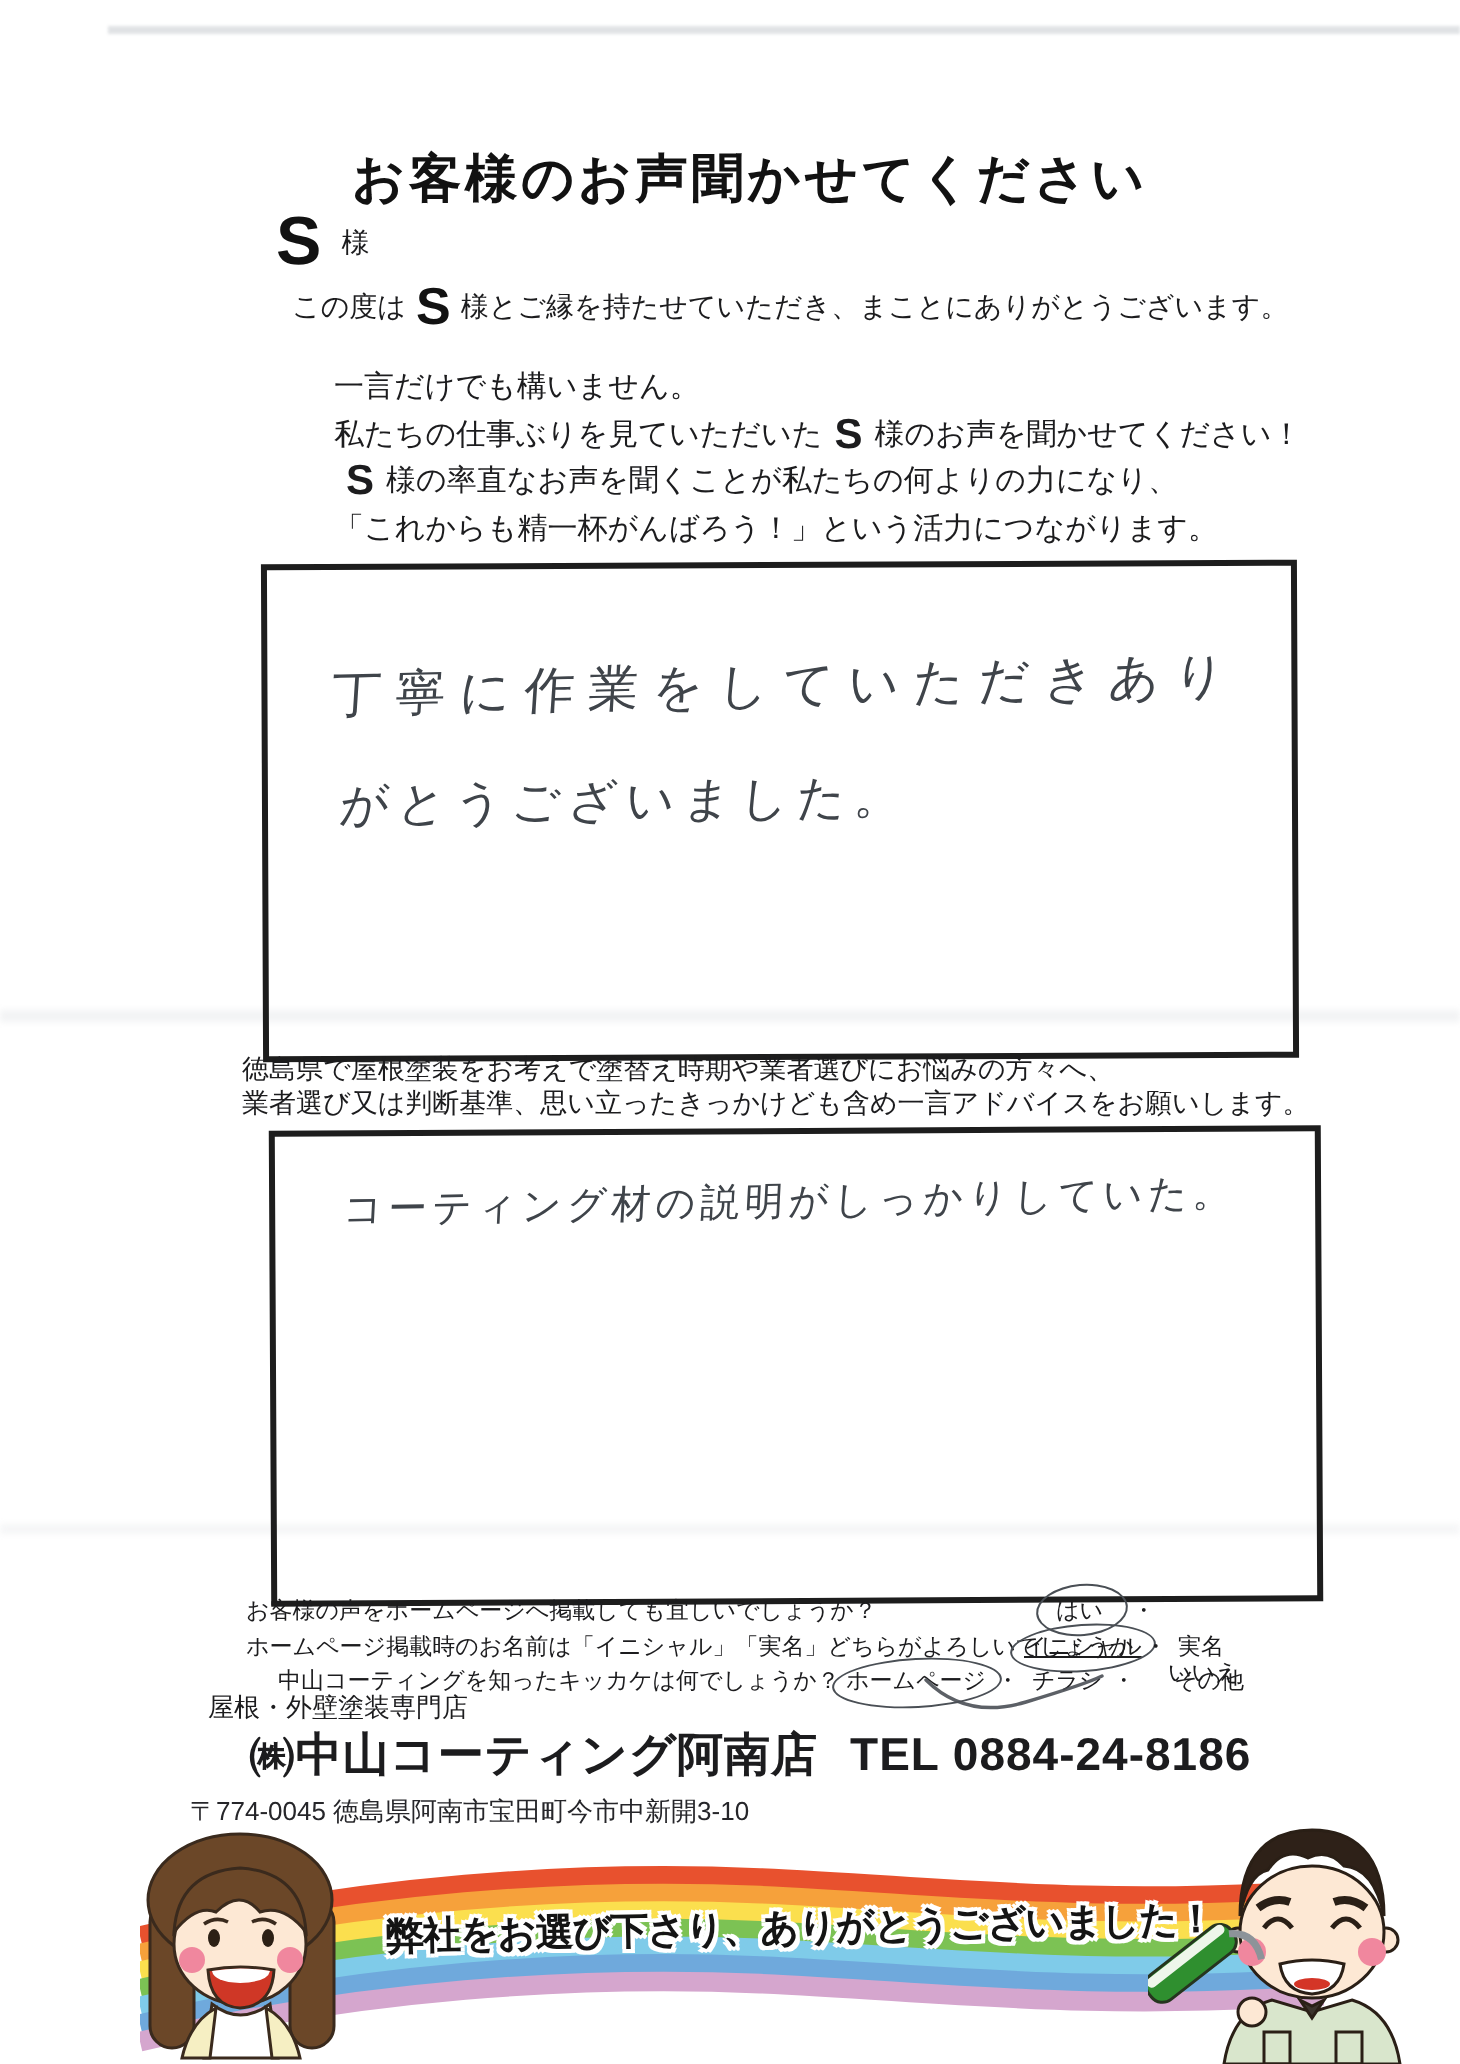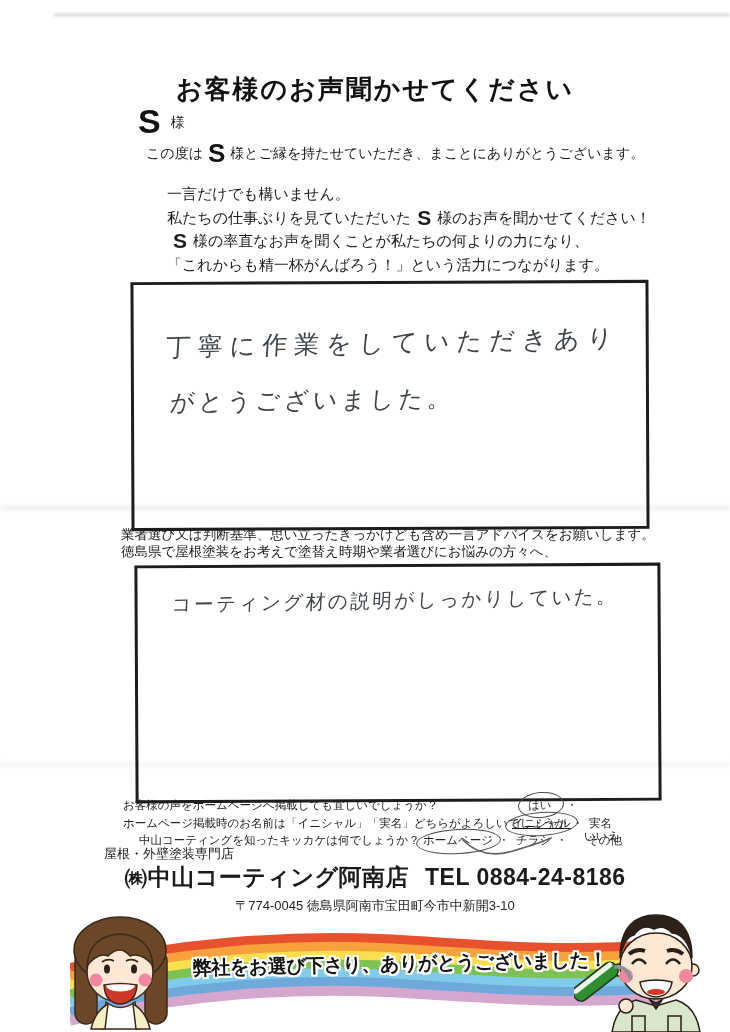--- a/index.html
+++ b/index.html
@@ -50,21 +50,21 @@
   .hand-circle{position:absolute;border:1.7px solid #4a4f55;border-radius:50%;display:block;}
   .c1{left:-10px;top:-6px;width:44px;height:24px;transform:rotate(-5deg);}
   .c2{left:-7px;top:-4px;width:71px;height:22px;transform:rotate(-4deg);}
   .c3{left:-7px;top:-4px;width:83px;height:23px;transform:rotate(-3deg);}
   .tail-swoosh{position:absolute;left:455px;top:836px;}
 
   .specialty{position:absolute;left:104px;top:845px;font-size:13px;font-weight:500;}
   .company{position:absolute;left:95px;width:560px;top:862px;text-align:center;
     font-size:23px;font-weight:700;letter-spacing:.5px;white-space:nowrap;}
   .company .tel{margin-left:16px;}
-  .address{position:absolute;left:95px;width:560px;top:897px;text-align:center;font-size:13px;color:#26262a;}
+  .address{position:absolute;left:95px;width:560px;top:897px;text-align:left;font-size:13px;color:#26262a;}
 
   .rainbow-svg{position:absolute;left:70px;top:926px;z-index:1;}
   .banner-text{position:absolute;left:182px;top:951px;width:436px;z-index:2;text-align:center;
     font-size:19px;font-weight:700;letter-spacing:-.5px;color:#141414;transform:rotate(-1.2deg);white-space:nowrap;
     text-shadow:-2px -2px 0 #fff,2px -2px 0 #fff,-2px 2px 0 #fff,2px 2px 0 #fff,-2px 0 0 #fff,2px 0 0 #fff,0 -2px 0 #fff,0 2px 0 #fff;}
   .mascot{position:absolute;z-index:3;}
   .mascot-woman{left:58px;top:910px;}
   .mascot-man{left:574px;top:906px;}
 </style>
 </head>
@@ -92,22 +92,22 @@
     <div><span class="s-inline">S</span><span>様の率直なお声を聞くことが私たちの何よりの力になり、</span></div>
     <div><span>「これからも精一杯がんばろう！」という活力につながります。</span></div>
   </div>
 
   <div class="comment-box box1">
     <div class="hand box1-l1">丁寧に作業をしていただきあり</div>
     <div class="hand box1-l2">がとうございました。</div>
   </div>
 
   <div class="advice-prompt">
+    <div>徳島県で屋根塗装をお考えで塗替え時期や業者選びにお悩みの方々へ、</div>
     <div>業者選び又は判断基準、思い立ったきっかけども含め一言アドバイスをお願いします。</div>
-    <div>徳島県で屋根塗装をお考えで塗替え時期や業者選びにお悩みの方々へ、</div>
   </div>
 
   <div class="comment-box box2">
     <div class="hand box2-l1">コーティング材の説明がしっかりしていた。</div>
   </div>
 
   <div class="questions">
     <div class="q-row q-row1">
       <span class="q-text">お客様の声をホームページへ掲載しても宜しいでしょうか？</span>
       <span class="q-opt o-r1-1"><i class="hand-circle c1"></i><span>はい</span></span>

